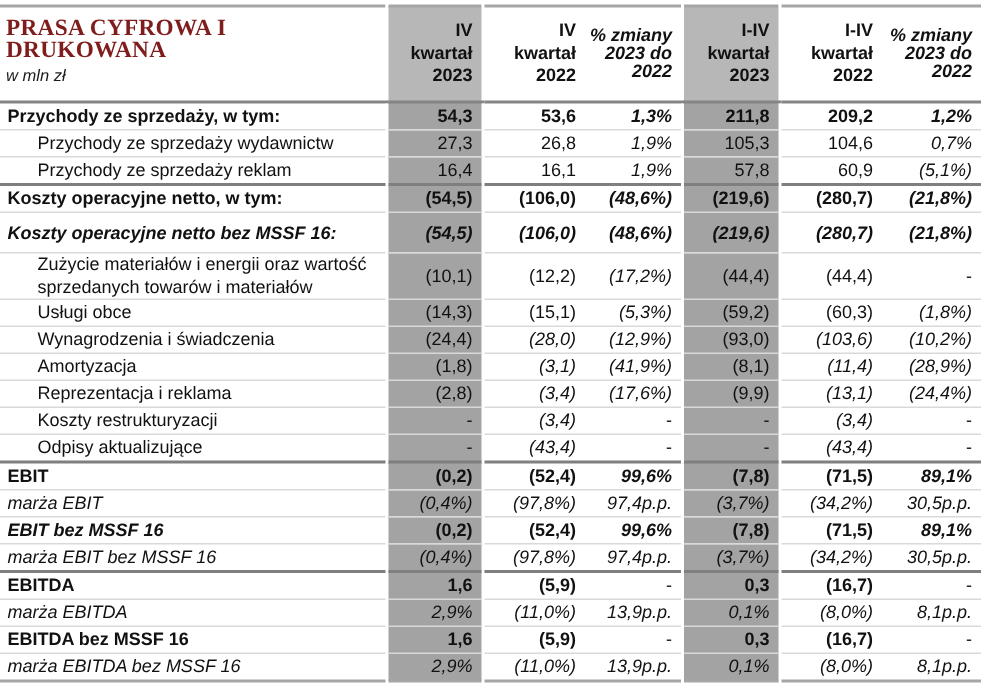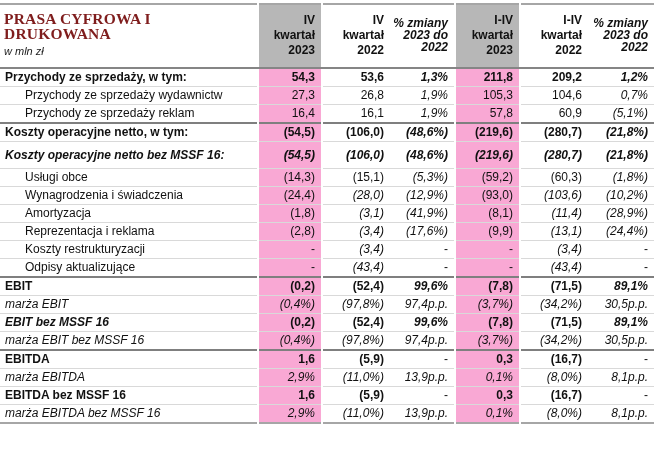--- a/index.html
+++ b/index.html
@@ -65,21 +65,21 @@
     line-height: 17px;
     padding: 0 6px 0 2px;
     vertical-align: middle;
   }
   tbody tr.sep td { border-top: 2px solid #7f7f7f; }
   tbody tr.tall td { padding-top: 5px; padding-bottom: 4px; }
   td.label { text-align: left; padding-left: 5px; }
   td.label.ind { padding-left: 25px; line-height: 15px; }
   td.val { text-align: right; white-space: nowrap; }
   td.gray {
-    background: #f9a8d4;
+    background: #a3a3a3;
     border-left: 2px solid #ffffff;
     border-right: 2px solid #ffffff;
   }
   .s-b  { font-weight: bold; }
   .s-i  { font-style: italic; margin-top: 32px; }
   .s-bi { font-weight: bold; font-style: italic; }
 </style>
 </head>
 <body>
 
@@ -172,20 +172,29 @@
         <tr class="tall">
           <td class="label s-bi">Koszty operacyjne netto bez MSSF 16:</td>
           <td class="val s-bi gray">(54,5)</td>
           <td class="val s-bi">(106,0)</td>
           <td class="val s-bi">(48,6%)</td>
           <td class="val s-bi gray">(219,6)</td>
           <td class="val s-bi">(280,7)</td>
           <td class="val s-bi">(21,8%)</td>
         </tr>
         <tr>
+          <td class="label s-n ind">Zużycie materiałów i energii oraz wartość sprzedanych towarów i materiałów</td>
+          <td class="val s-n gray">(10,1)</td>
+          <td class="val s-n">(12,2)</td>
+          <td class="val s-i">(17,2%)</td>
+          <td class="val s-n gray">(44,4)</td>
+          <td class="val s-n">(44,4)</td>
+          <td class="val s-n">-</td>
+        </tr>
+        <tr>
           <td class="label s-n ind">Usługi obce</td>
           <td class="val s-n gray">(14,3)</td>
           <td class="val s-n">(15,1)</td>
           <td class="val s-i">(5,3%)</td>
           <td class="val s-n gray">(59,2)</td>
           <td class="val s-n">(60,3)</td>
           <td class="val s-i">(1,8%)</td>
         </tr>
         <tr>
           <td class="label s-n ind">Wynagrodzenia i świadczenia</td>

